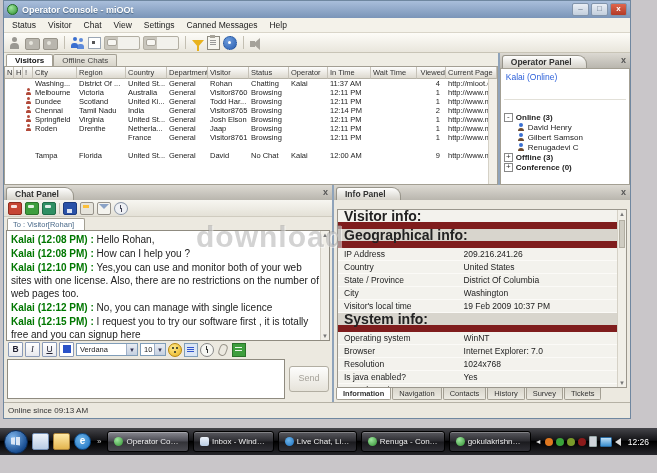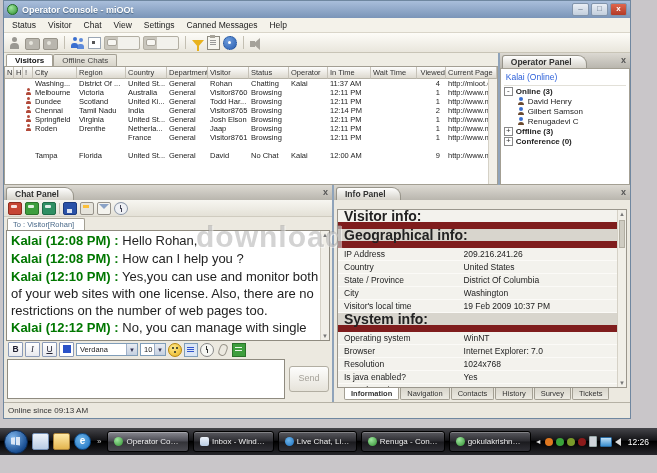--- a/index.html
+++ b/index.html
@@ -53,21 +53,21 @@
   .vrow{display:flex;height:9px;flex:0 0 auto}
   .vrow span{font-size:7.5px;line-height:9px;padding-left:2px;box-sizing:border-box;overflow:hidden;white-space:nowrap;flex:0 0 auto;color:#222}
   .cw1{width:9px}.cw2{width:9px}.cw3{width:10px}.cw4{width:44px}.cw5{width:49px}.cw6{width:41px}.cw7{width:41px}.cw8{width:41px}.cw9{width:40px}.cw10{width:39px}.cw11{width:43px}.cw12{width:46px}.cw13{width:29px;text-align:right;padding-right:6px}.cw14{flex:1 1 auto !important}
   .alert-ic{display:inline-block;width:7px;height:7px;position:relative}
   .alert-ic::before{content:"";position:absolute;left:2px;top:0;width:3px;height:3px;border-radius:50%;background:#b24a3a}
   .alert-ic::after{content:"";position:absolute;left:1px;bottom:0;width:5px;height:3px;border-radius:2px 2px 0 0;background:#b24a3a}
   .vscroll{position:absolute;right:0;top:12px;bottom:0;width:8px;background:#f1efe8;border-left:1px solid #d5d1c6}
   
   #operator-panel{width:150px;display:flex;flex-direction:column;background:#ece9e0}
   #op-body{flex:1;background:#fff;border:1px solid #a39f93;margin:0;padding:2px 3px;overflow:hidden}
-  #op-self{color:#2b5fd9;font-size:8.5px;padding:1px 2px 3px 2px;border-bottom:1px solid #e2e0d8;margin-bottom:0}
+  #op-self{color:#2b5fd9;font-size:8.5px;padding:1px 2px 17px 2px;border-bottom:1px solid #e2e0d8;margin-bottom:12px}
   .tree-row{display:flex;align-items:center;gap:3px;height:10px;font-size:8px}
   .tg{width:7px;height:7px;border:1px solid #888;background:#fff;font-size:8px;line-height:5px;text-align:center;color:#333;flex:0 0 auto}
   .grp{font-weight:bold}
   .member{margin-left:13px}
   .p-blue{display:inline-block;width:8px;height:8px;position:relative;flex:0 0 auto}
   .p-blue::before{content:"";position:absolute;left:2px;top:0;width:4px;height:4px;border-radius:50%;background:#3a6fd0}
   .p-blue::after{content:"";position:absolute;left:1px;bottom:0;width:6px;height:3px;border-radius:3px 3px 0 0;background:#6b4a2f}
   
   #bottom-area{flex:1;display:flex;background:#8fa3ba;min-height:0}
   #chat-panel{width:328px;display:flex;flex-direction:column;background:#ece9e0;margin-right:2px;min-height:0}
@@ -82,21 +82,21 @@
   .cic.save::after{content:"";position:absolute;left:3px;bottom:1px;width:5px;height:4px;background:#dde4f2}
   .cic.print{background:#e6e4dc;border:1px solid #96928a}
   .cic.print::after{content:"";position:absolute;left:2px;top:2px;width:6px;height:3px;background:#fbbf3a}
   .cic.mail{background:#f4f3ee;border:1px solid #96928a}
   .cic.mail::after{content:"";position:absolute;left:1px;top:1px;border-left:5px solid transparent;border-right:5px solid transparent;border-top:5px solid #8ba3c6}
   .cic.hist{background:#eef0f4;border:1px solid #8a96a8;border-radius:50%}
   .cic.hist::after{content:"";position:absolute;left:5px;top:2px;width:1px;height:4px;background:#445;box-shadow:1px 3px 0 #445}
   #chat-to{height:13px;display:flex;align-items:flex-end;padding-left:3px;background:#ece9e0}
   #to-tab{font-size:7.5px;color:#4a6a8a;background:#fff;border:1px solid #a39f93;border-bottom:none;padding:1px 10px 1px 5px;border-radius:2px 2px 0 0}
   #chat-msgs{flex:1;background:#fff;border:1px solid #8f8b80;margin:0 2px;padding:2px 10px 2px 4px;overflow:hidden;position:relative;min-height:0}
-  .msg{font-size:13px;line-height:1.3;margin-bottom:1px}
+  .msg{font-size:10px;line-height:1.3;margin-bottom:1px}
   .mname{font-weight:bold}
   .mname.Kalai{color:#007700}
   .mname.Rohan{color:#cc2222}
   .mtext{color:#222}
   .mlink{color:#0000cc;text-decoration:underline}
   .mscroll{position:absolute;right:0;top:0;bottom:0;width:8px;background:#f1efe8;border-left:1px solid #d5d1c6;font-size:6px;color:#777;text-align:center}
   .mscroll .sa{position:absolute;left:0;right:0;height:8px;line-height:8px}
   
   #fmt-bar{height:17px;display:flex;align-items:center;gap:2px;padding-left:4px;background:#ece9e0}
   .fbtn{width:13px;height:13px;border:1px solid #8a9ab8;background:linear-gradient(#fff,#e8e9ee);font-size:8.5px;text-align:center;line-height:12px;color:#223;border-radius:1px}
@@ -124,21 +124,21 @@
   #info-gap{height:9px;flex:0 0 auto}
   #info-body{flex:1;margin:0 3px;border:1px solid #9a968c;background:#fbfaf7;position:relative;overflow:hidden;padding-right:9px;min-height:0}
   .info-sec{height:12px;line-height:12px;background:#d8d5cd;font-weight:bold;font-size:14px;padding-left:6px;border-bottom:7px solid #7f1d1d}
   .info-sec.plain{background:#f3f2ed}
   .irow{display:flex;height:12px;line-height:12px;font-size:8.5px;background:#f3f2ed;border-bottom:1px solid #fbfaf7}
   .irow .lbl{width:45%;padding-left:6px;box-sizing:border-box;overflow:hidden;white-space:nowrap}
   .irow .val{flex:1;overflow:hidden;white-space:nowrap}
   .iscroll{position:absolute;right:0;top:0;bottom:0;width:8px;background:#f1efe8;border-left:1px solid #d5d1c6;font-size:6px;color:#777;text-align:center}
   .iscroll .sa{position:absolute;left:0;right:0;height:8px;line-height:8px}
   .iscroll .thumb{position:absolute;left:1px;right:1px;top:10px;height:26px;background:#cfccc2;border:1px solid #b2aea2}
-  #info-tabs{height:14px;display:flex;align-items:flex-start;padding-left:10px;gap:1px;flex:0 0 auto}
+  #info-tabs{height:14px;display:flex;align-items:flex-start;padding-left:2px;gap:1px;flex:0 0 auto}
   .itab{font-size:7.5px;padding:1px 6px;border:1px solid #a39f93;border-top:none;background:linear-gradient(#d8d5cb,#eceae2);color:#333;border-radius:0 0 2px 2px}
   .itab.active{background:#fff;font-weight:bold}
   
   #statusbar{height:15px;background:#ebe8df;border-top:1px solid #b5b1a5;display:flex;align-items:center;padding-left:4px;font-size:8px;color:#333;flex:0 0 auto}
   
   #taskbar{position:absolute;left:0;top:428px;width:657px;height:27px;background:linear-gradient(#45454a,#141417 45%,#000 50%,#26262b);display:flex;align-items:center;gap:4px;padding:0 4px;box-sizing:border-box}
   #start-orb{width:22px;height:22px;border-radius:50%;background:radial-gradient(circle at 35% 30%,#7db4ea,#1a4f93 70%,#0a2a55);border:1px solid #0a2a55;position:relative;flex:0 0 auto}
   #start-orb::after{content:"";position:absolute;left:6px;top:6px;width:9px;height:9px;background:
     linear-gradient(90deg,#e8f0fa 0 4px,transparent 4px 5px,#e8f0fa 5px);opacity:.9;clip-path:polygon(0 15%,100% 0,100% 100%,0 85%)}
   .ql{width:15px;height:15px;border-radius:2px;flex:0 0 auto;position:relative}

